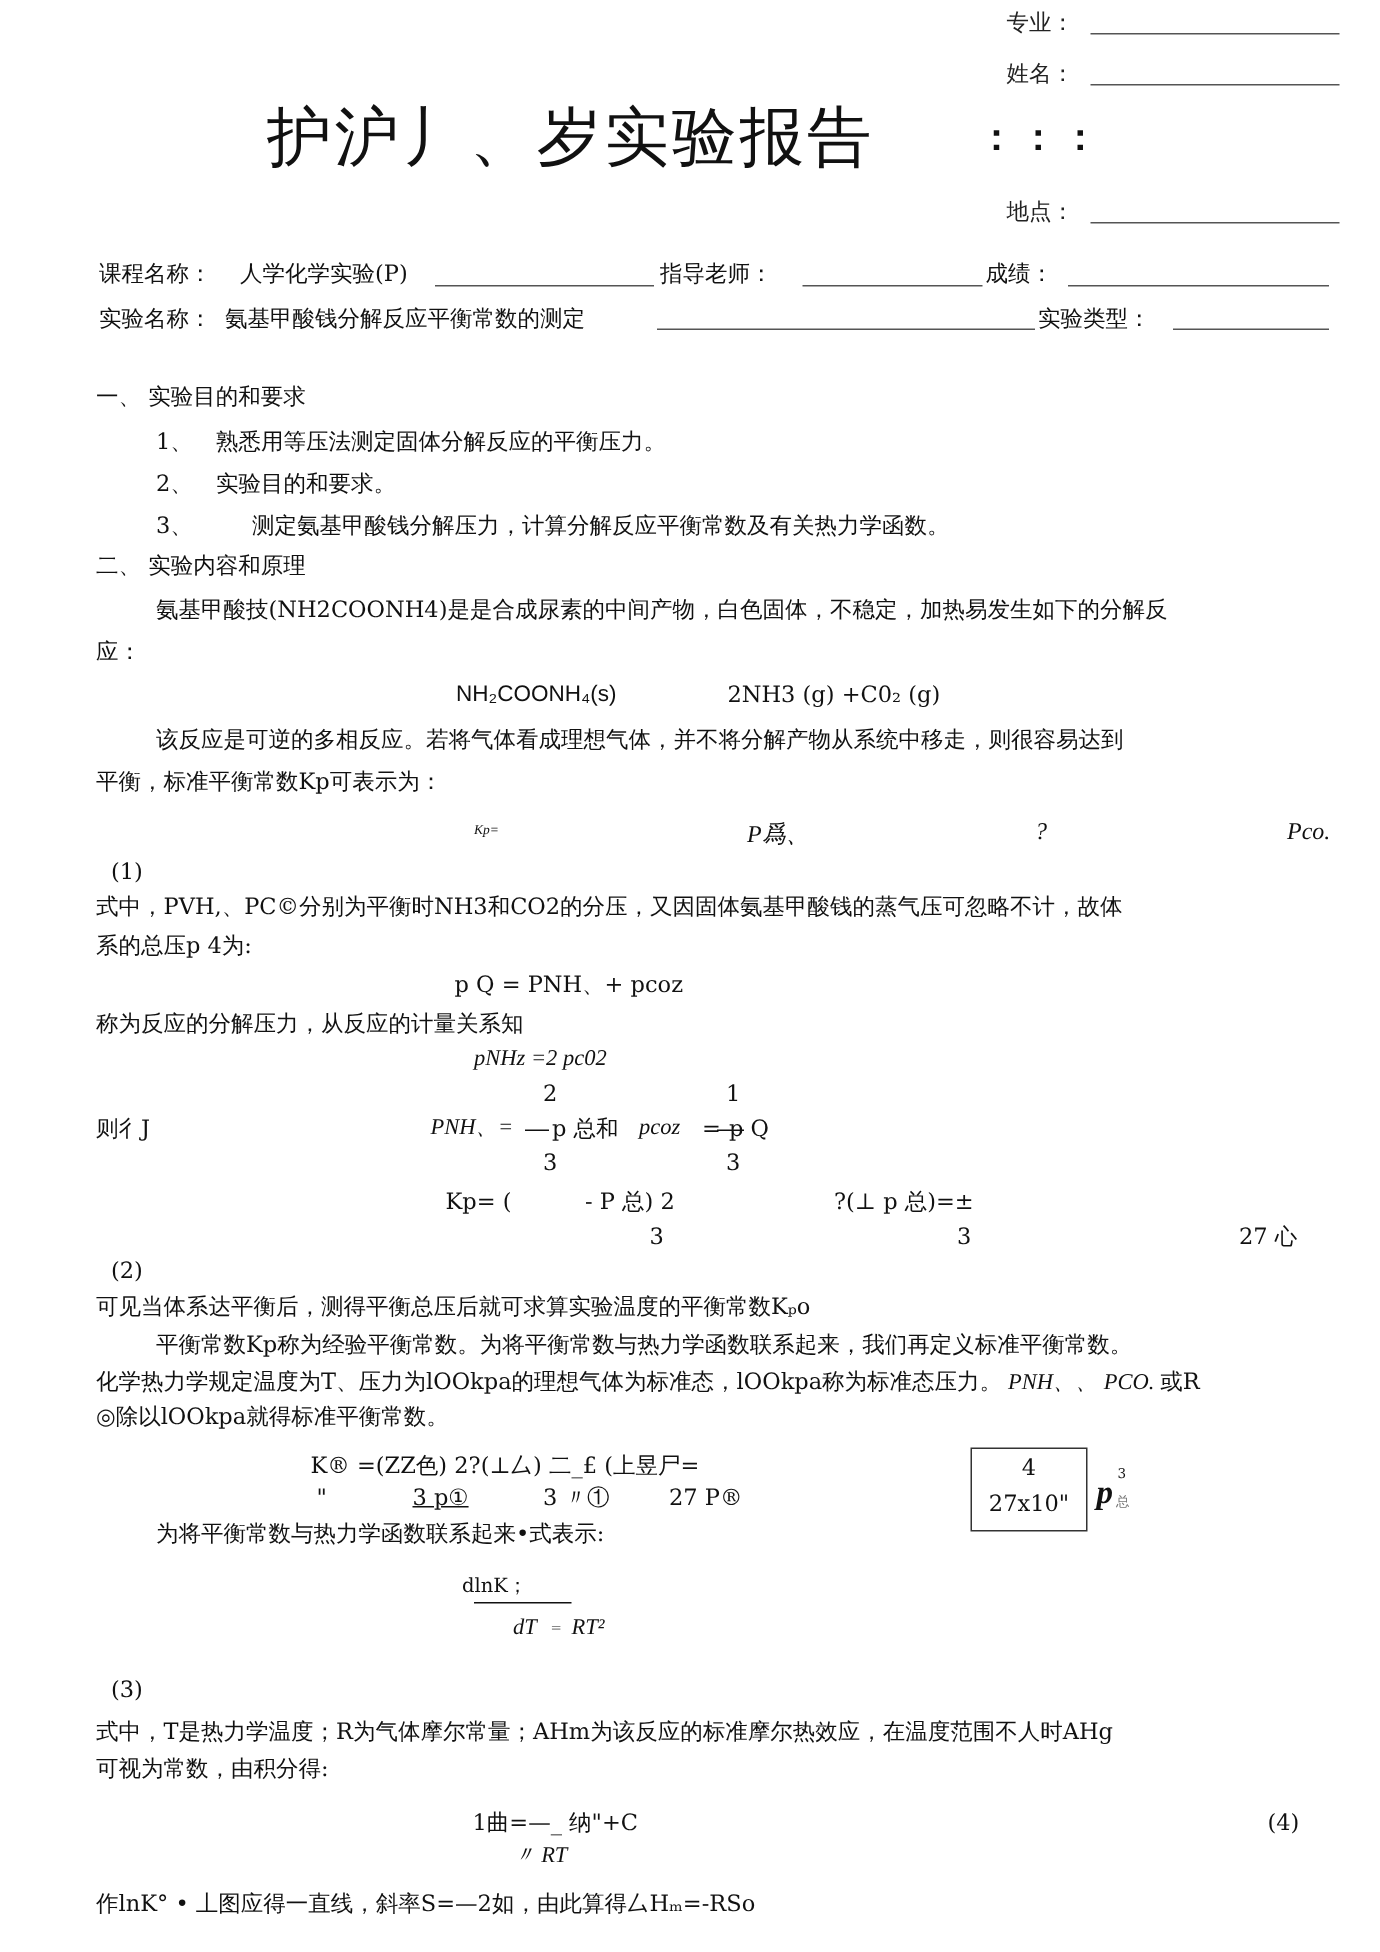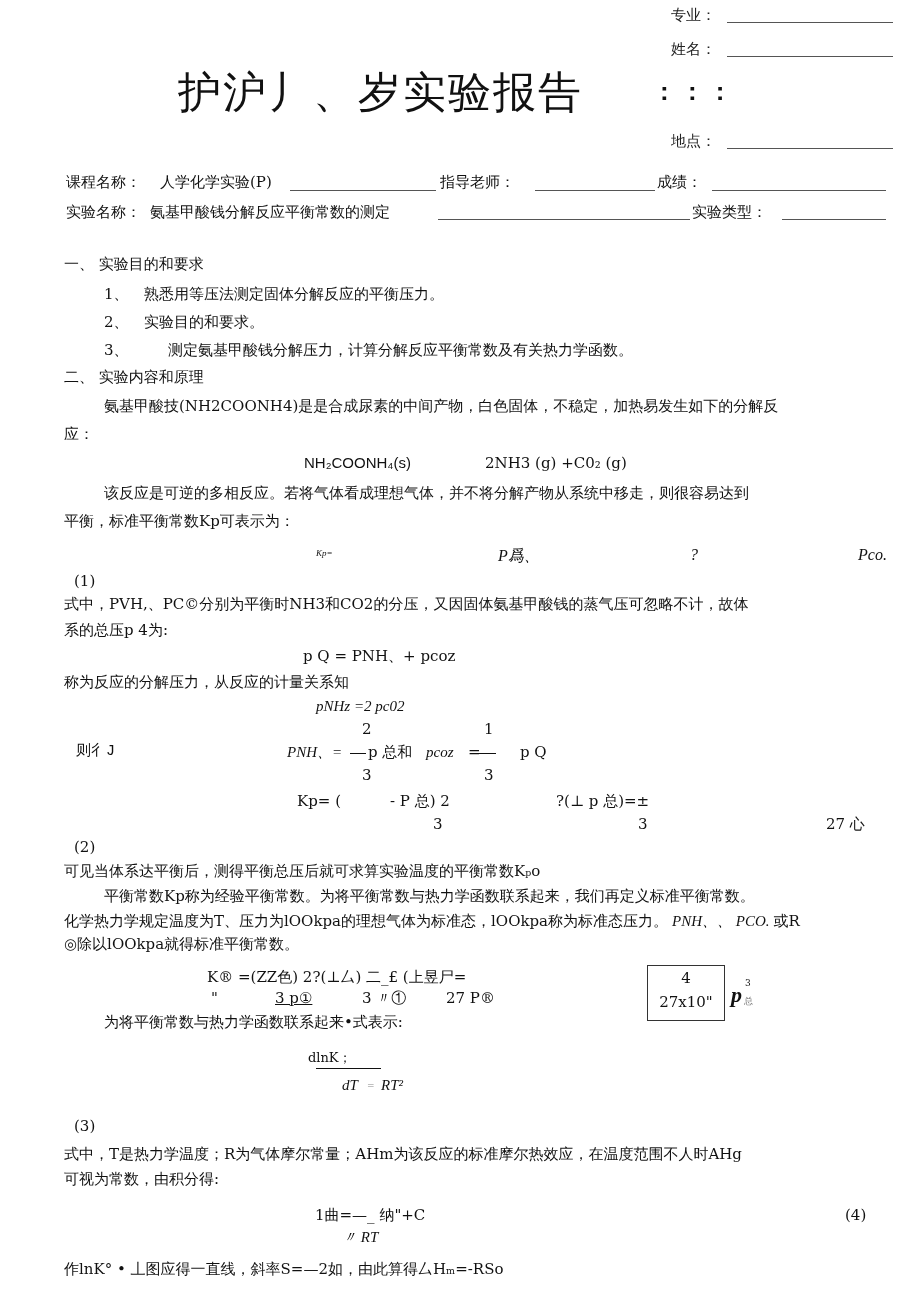--- a/index.html
+++ b/index.html
@@ -87,30 +87,30 @@
 <div class="abs t15" style="left:74px; top:572px;">(1)</div>
 
 <div class="abs t15" style="left:64px; top:595px;">式中，PVH,、PC©分别为平衡时NH3和CO2的分压，又因固体氨基甲酸钱的蒸气压可忽略不计，故体</div>
 <div class="abs t15" style="left:64px; top:621px;">系的总压p 4为:</div>
 
 <div class="abs t15" style="left:303px; top:647px;">p Q = PNH、+ pcoz</div>
 
 <div class="abs t15" style="left:64px; top:673px;">称为反应的分解压力，从反应的计量关系知</div>
 <div class="abs ital t15" style="left:316px; top:697px;">pNHz =2 pc02</div>
 
-<div class="abs t15" style="left:76px; top:743px;font-family:Liberation Mono, monospace;">则彳J</div>
+<div class="abs t15" style="left:64px; top:743px;">则彳J</div>
 <div class="abs t15" style="left:362px; top:720px;">2</div>
 <div class="abs ital t15" style="left:287px; top:743px;">PNH、=</div>
 <div class="frac-bar" style="left:350px; top:753px; width:16px;"></div>
 <div class="abs t15" style="left:368px; top:743px;">p 总和</div>
 <div class="abs ital t15" style="left:426px; top:743px;">pcoz</div>
 <div class="abs t15" style="left:468px; top:743px;">=</div>
 <div class="abs t15" style="left:484px; top:720px;">1</div>
 <div class="frac-bar" style="left:478px; top:753px; width:18px;"></div>
-<div class="abs t15" style="left:520px; top:743px;">p Q</div>
+<div class="abs t15" style="left:486px; top:743px;">p Q</div>
 <div class="abs t15" style="left:362px; top:766px;">3</div>
 <div class="abs t15" style="left:484px; top:766px;">3</div>
 
 <div class="abs t15" style="left:297px; top:792px;">Kp= (</div>
 <div class="abs t15" style="left:390px; top:792px;">- P 总) 2</div>
 <div class="abs t15" style="left:556px; top:792px;">?(⊥ p 总)=±</div>
 <div class="abs t15" style="left:433px; top:815px;">3</div>
 <div class="abs t15" style="left:638px; top:815px;">3</div>
 <div class="abs t15" style="left:826px; top:815px;">27 心</div>
 <div class="abs t15" style="left:74px; top:838px;">(2)</div>

